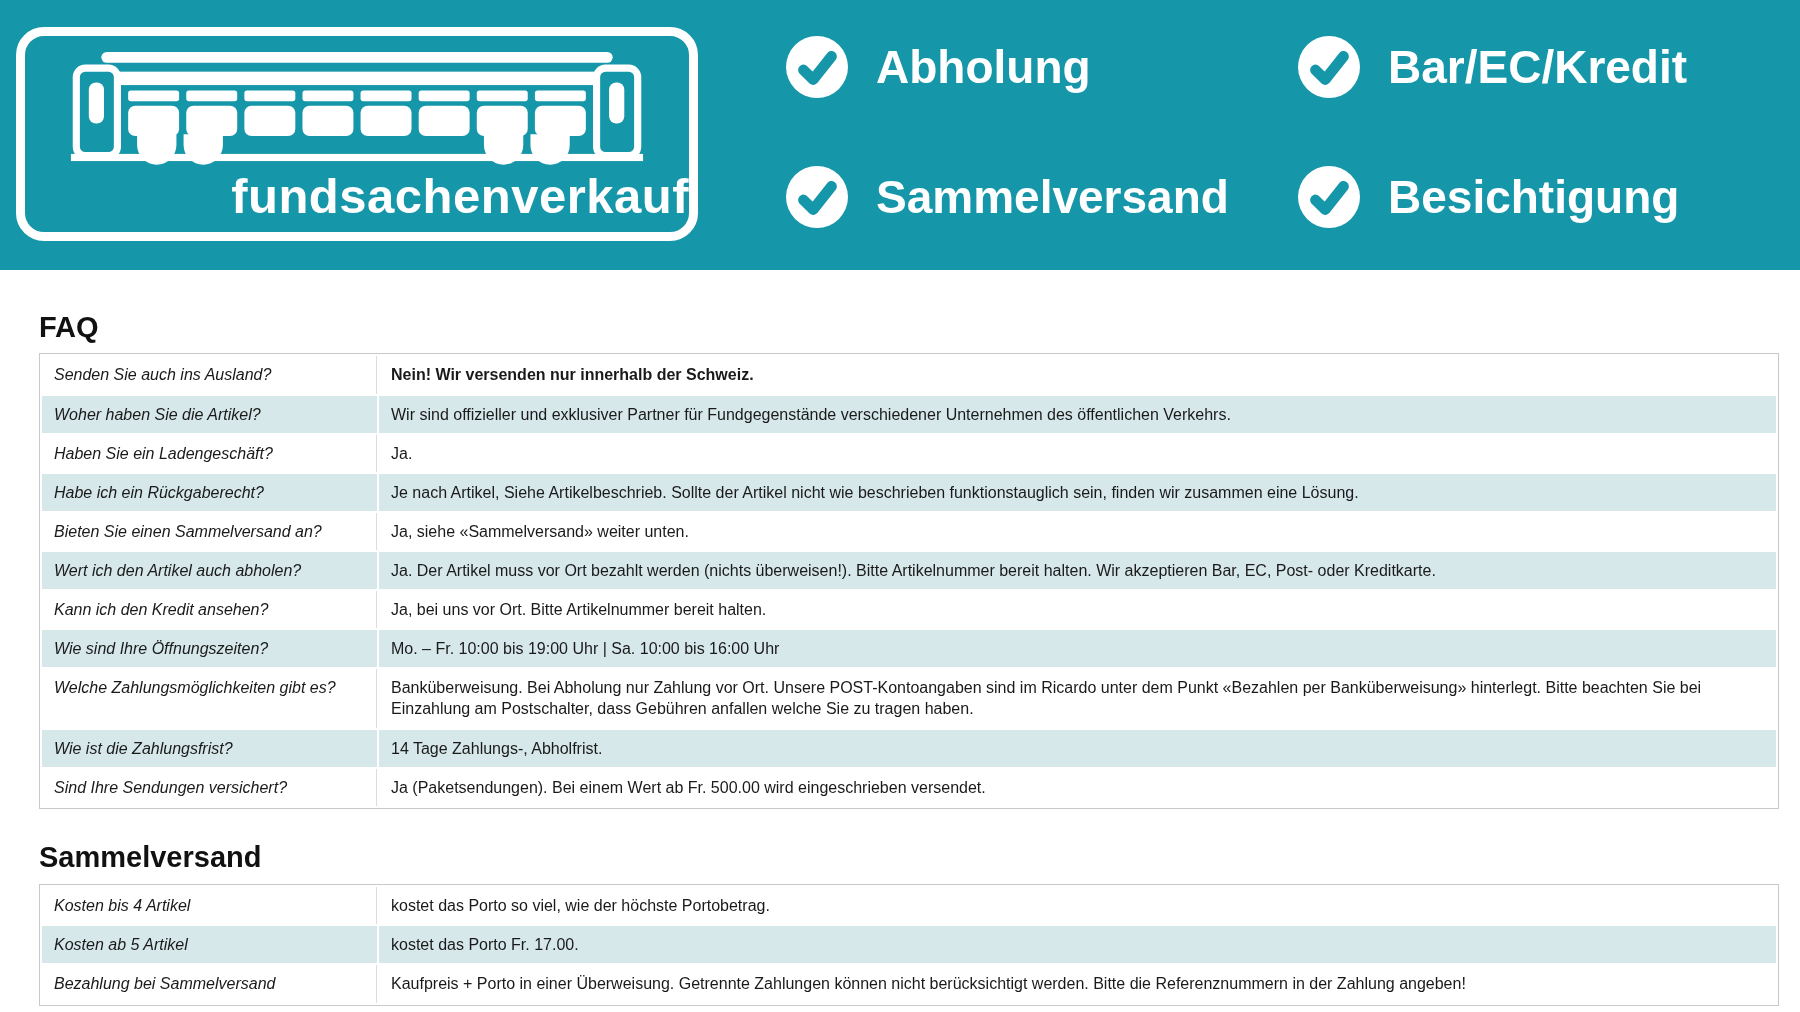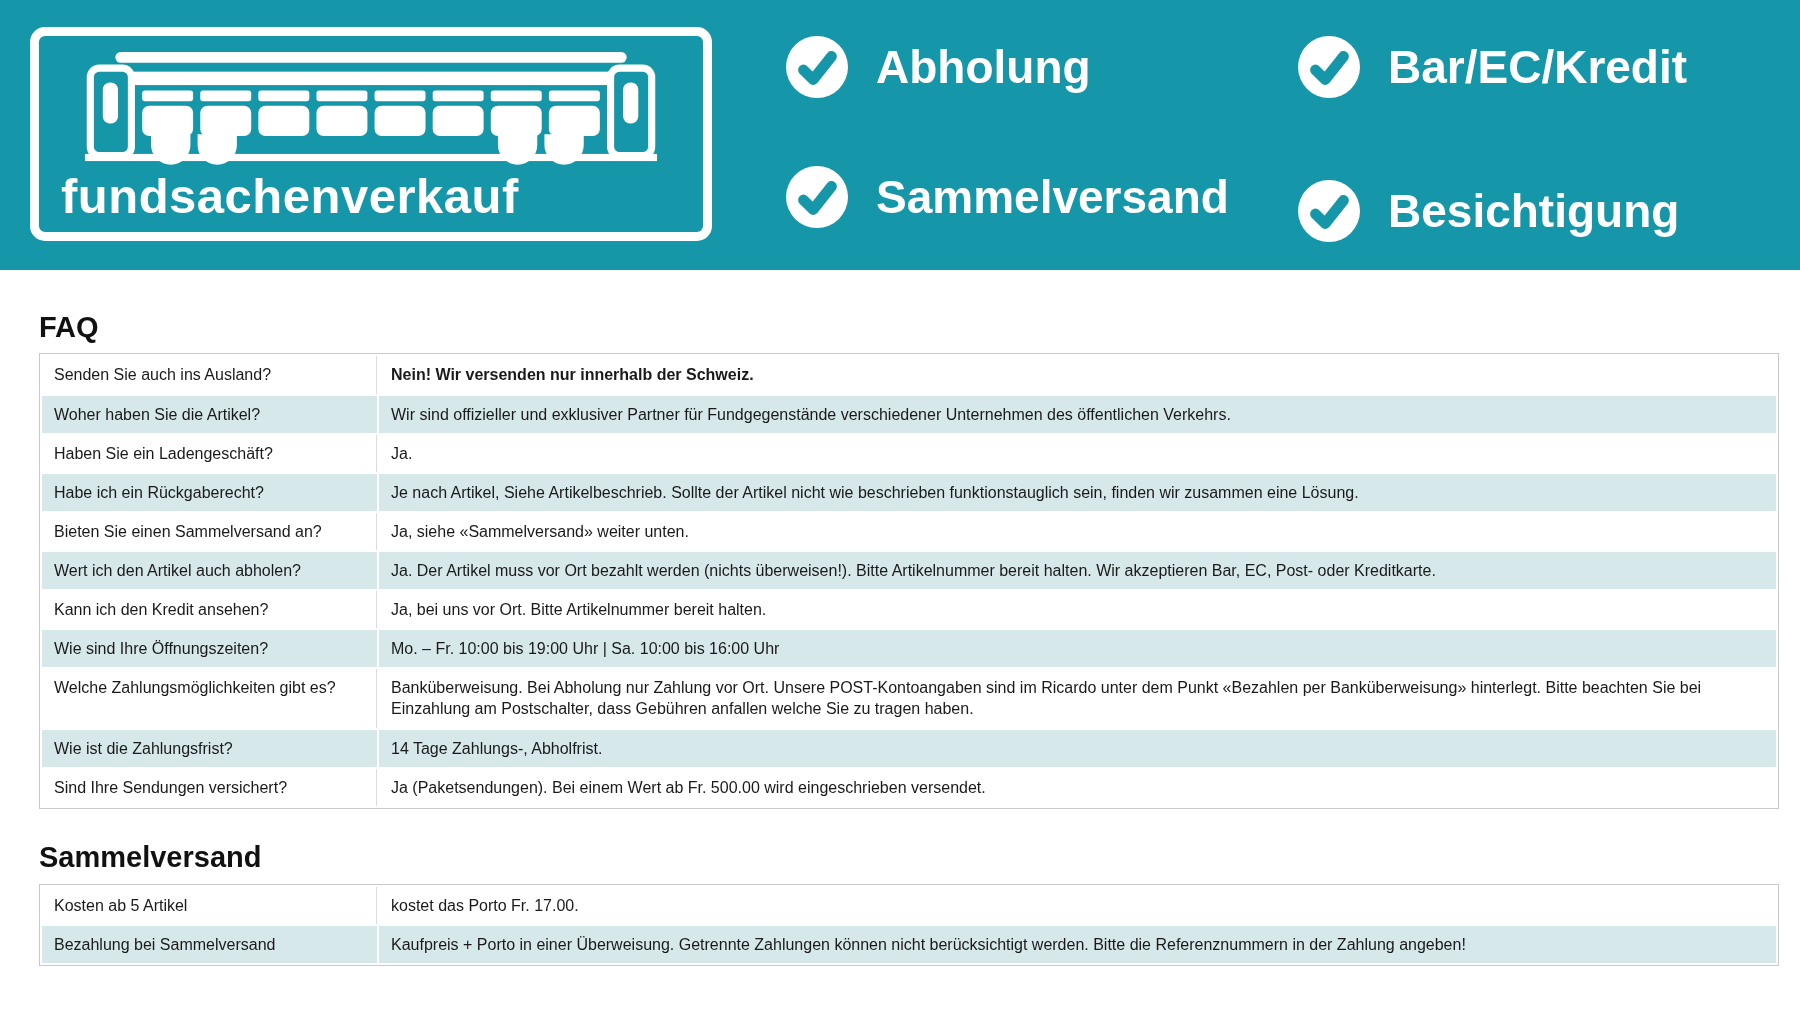--- a/index.html
+++ b/index.html
@@ -10,51 +10,51 @@
   }
   html,body{margin:0;padding:0;}
   body{
     width:1800px;height:1012px;overflow:hidden;background:#fff;
     font-family:"Liberation Sans","DejaVu Sans",sans-serif;
     color:var(--text);
   }
   
   .header{position:relative;height:270px;background:var(--teal);}
   .logo-box{
-    position:absolute;left:30px;top:27px;width:664px;height:196px;
-    border:9px solid #fff;border-radius:15px;overflow:hidden;
+    position:absolute;left:16px;top:27px;width:664px;height:196px;
+    border:9px solid #fff;border-radius:28px;overflow:hidden;text-align:right;
   }
   .train-svg{display:block;margin:16px auto 0 auto;width:612px;height:118px;}
   .logo-text{
     margin:2px 0 0 22px;color:#fff;font-weight:bold;font-size:49px;
     letter-spacing:0.5px;line-height:1;white-space:nowrap;
   }
   .feature{position:absolute;display:flex;align-items:center;gap:28px;}
   .feature .check-wrap{width:62px;height:62px;flex:0 0 auto;}
   .feature .check-wrap svg{display:block;width:62px;height:62px;}
   .feature .label{color:#fff;font-weight:bold;font-size:46px;line-height:1;white-space:nowrap;}
   .f-1{left:786px;top:36px;}
   .f-2{left:1298px;top:36px;}
   .f-3{left:786px;top:166px;}
-  .f-4{left:1298px;top:180px;}
+  .f-4{left:1298px;top:166px;}
   
   .content{padding:0 39px;}
   .section-title{
     margin:42px 0 11px 0;font-size:29px;font-weight:bold;color:#111;line-height:1.05;
   }
   .section-title.second{margin-top:33px;margin-bottom:12px;}
   table.qa{
     width:1740px;border:1px solid var(--table-border);
     border-collapse:separate;border-spacing:2px;background:#fff;
   }
   table.qa td{
     font-size:16px;line-height:1.32;color:var(--text);
     padding:8px 12px 8px 12px;vertical-align:top;background:#fff;
   }
-  table.qa td.q{width:310px;}
+  table.qa td.q{width:310px;font-style:italic;}
   table.qa tr:nth-child(odd) td.q{border-right:1px solid #DCDCDC;}
   table.qa tr:nth-child(even) td{background:var(--row-alt);}
   table.qa td.bold{font-weight:bold;}
 </style>
 </head>
 <body>
 
 <div class="header">
 
   <div class="logo-box">
@@ -193,20 +193,24 @@
           <td class="a">Ja (Paketsendungen). Bei einem Wert ab Fr. 500.00 wird eingeschrieben versendet.</td>
         </tr>
       </tbody>
   </table>
 
   <div class="section-title second">Sammelversand</div>
 
   <table class="qa">
     <tbody>
         <tr>
+          <td class="q">Kosten bis 4 Artikel</td>
+          <td class="a">kostet das Porto so viel, wie der höchste Portobetrag.</td>
+        </tr>
+        <tr>
           <td class="q">Kosten ab 5 Artikel</td>
           <td class="a">kostet das Porto Fr. 17.00.</td>
         </tr>
         <tr>
           <td class="q">Bezahlung bei Sammelversand</td>
           <td class="a">Kaufpreis + Porto in einer Überweisung. Getrennte Zahlungen können nicht berücksichtigt werden. Bitte die Referenznummern in der Zahlung angeben!</td>
         </tr>
       </tbody>
   </table>
 

